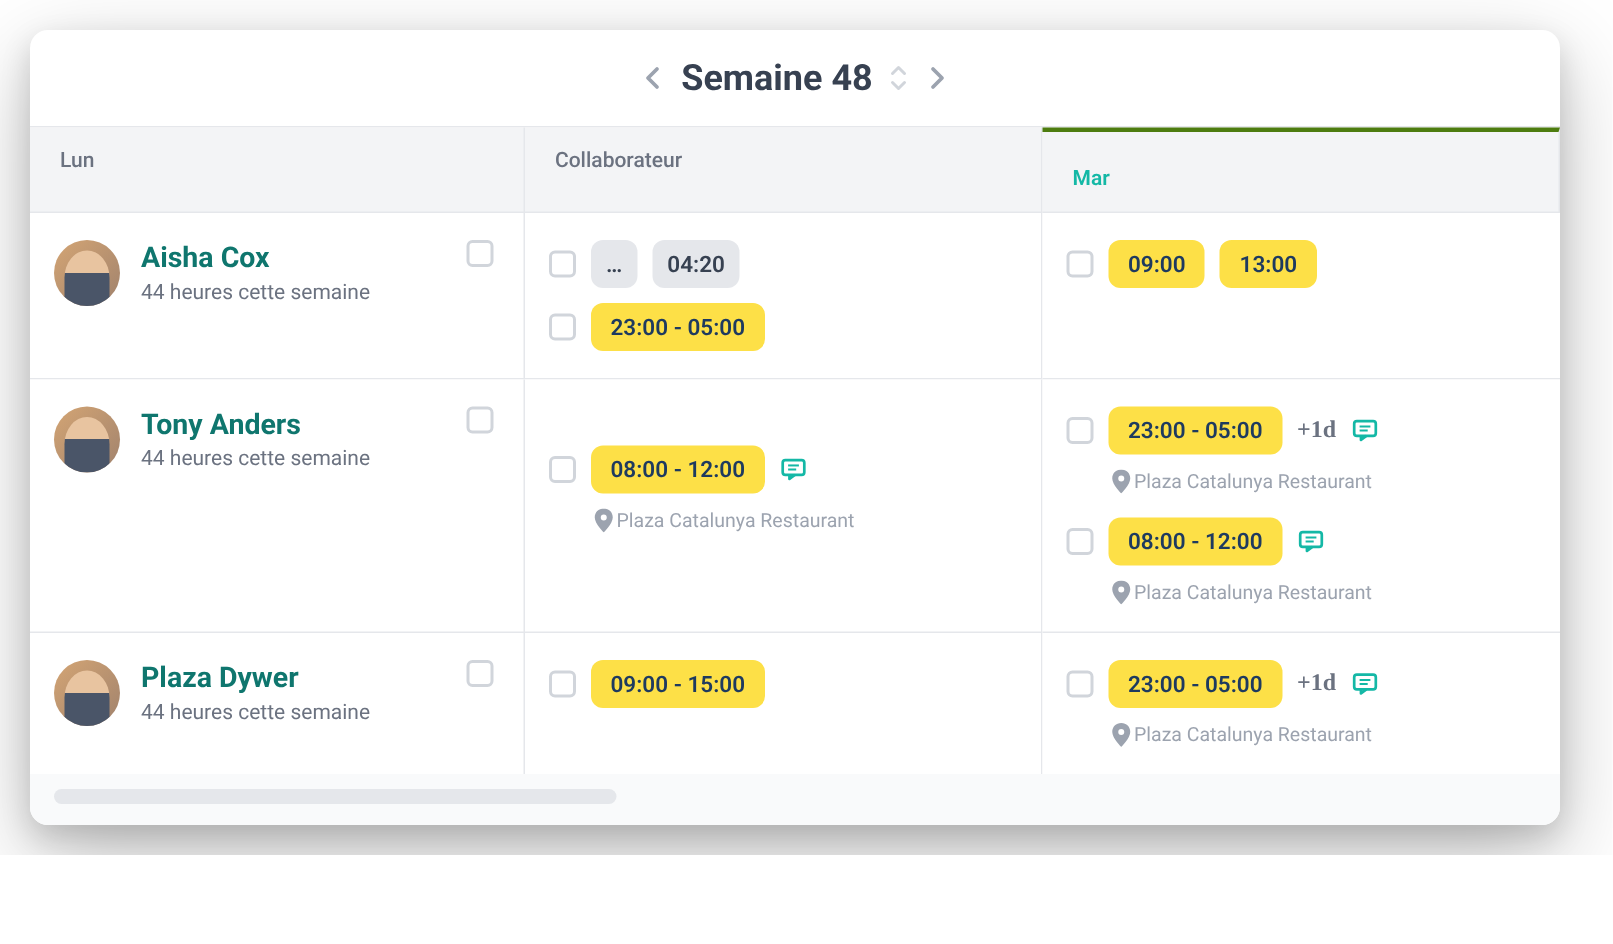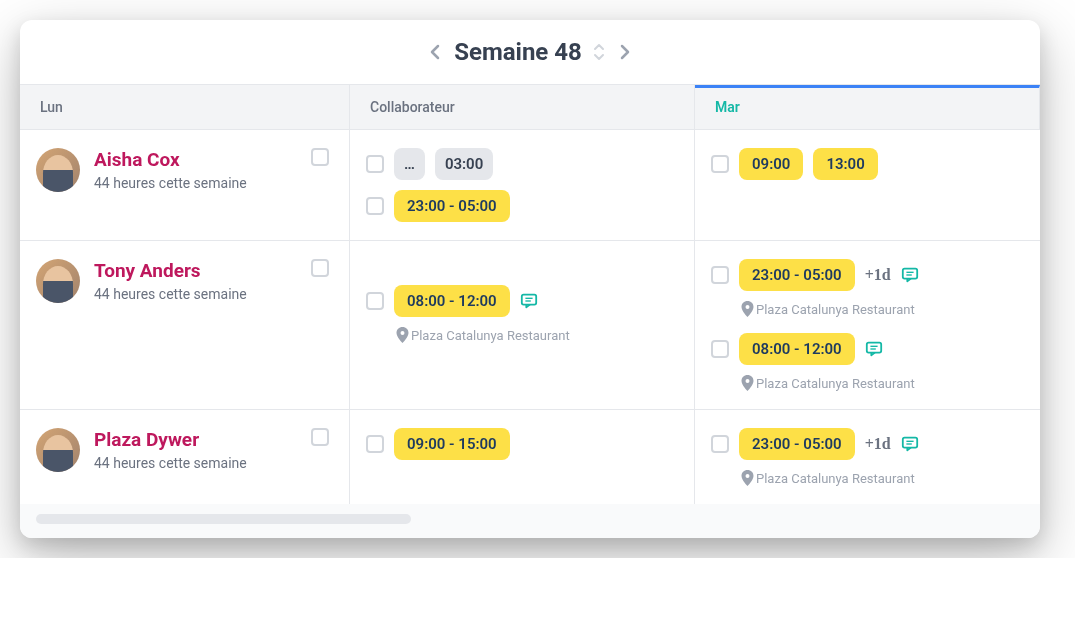--- a/index.html
+++ b/index.html
@@ -8,31 +8,31 @@
     
     .week-nav { display: flex; align-items: center; justify-content: center; padding: 18px 0; gap: 14px; }
     .week-nav .chev { color: #9ca3af; cursor: pointer; display: flex; align-items: center; }
     .week-title { font-size: 24px; font-weight: 700; color: #374151; }
     .up-down { display: flex; flex-direction: column; gap: 0; color: #d1d5db; cursor: pointer; margin-left: -4px; }
     .up-down svg { display: block; }
     
     .grid { display: grid; grid-template-columns: 330px 345px 345px; border-top: 1px solid #e5e7eb; }
     .header-cell { background: #f3f4f6; padding: 14px 20px; font-size: 14px; color: #6b7280; border-bottom: 1px solid #e5e7eb; border-right: 1px solid #e5e7eb; font-weight: 500;}
     .header-cell:last-child { border-right: none; }
-    .header-cell.active { border-top: 3px solid #3b82f6; padding-top: 11px; }
+    .header-cell.active { border-top: 3px solid #4d7c0f; padding-top: 23px; }
     .header-cell.active span { color: #14b8a6; font-weight: 600; }
     
     .row-cell { padding: 18px 16px; border-bottom: 1px solid #e5e7eb; border-right: 1px solid #e5e7eb; background: #fff; }
     .row-cell:nth-child(3n) { border-right: none; }
     
     .collab { display: flex; align-items: flex-start; gap: 14px; position: relative; }
     .avatar { width: 44px; height: 44px; border-radius: 50%; background: linear-gradient(135deg,#d4a574,#a0826d); flex-shrink: 0; display: flex; align-items: flex-end; justify-content: center; overflow: hidden; }
     .avatar-inner { width: 70%; height: 85%; background: linear-gradient(180deg,#e8c4a0 0%, #e8c4a0 40%, #4a5568 40%, #4a5568 100%); border-radius: 50% 50% 0 0; }
     .collab-info { display: flex; flex-direction: column; gap: 4px; }
-    .collab-name { font-size: 19px; font-weight: 700; color: #be185d; }
+    .collab-name { font-size: 19px; font-weight: 700; color: #0f766e; }
     .collab-hours { font-size: 14px; color: #6b7280; }
     .collab-check { width: 18px; height: 18px; border: 2px solid #d1d5db; border-radius: 4px; position: absolute; right: 4px; top: 0; cursor: pointer; }
     
     .shift-stack { display: flex; flex-direction: column; gap: 10px; }
     .shift-row { display: flex; align-items: center; gap: 10px; }
     .shift-check { width: 18px; height: 18px; border: 2px solid #d1d5db; border-radius: 4px; cursor: pointer; flex-shrink: 0; }
     .pill { background: #fde047; color: #1e3a5f; font-size: 15px; font-weight: 600; padding: 7px 13px; border-radius: 8px; cursor: pointer; }
     .pill-grey { background: #e5e7eb; color: #374151; font-size: 15px; font-weight: 600; padding: 7px 10px; border-radius: 8px; cursor: pointer; }
     .badge { font-size: 16px; font-weight: 600; color: #6b7280; font-family: Liberation Serif, serif; }
     .comment-icon { color: #14b8a6; cursor: pointer; display: flex; }
@@ -85,21 +85,21 @@
           <span class="collab-hours">44 heures cette semaine</span>
         </div>
         <span class="collab-check"></span>
       </div>
     </div>
     <div class="row-cell">
       <div class="shift-stack">
         <div class="shift-row">
           <span class="shift-check"></span>
           <span class="pill-grey">…</span>
-          <span class="pill-grey">03:00</span>
+          <span class="pill-grey">04:20</span>
         </div>
         <div class="shift-row">
           <span class="shift-check"></span>
           <span class="pill">23:00 - 05:00</span>
         </div>
       </div>
     </div>
     <div class="row-cell">
       <div class="shift-stack">
         <div class="shift-row">

